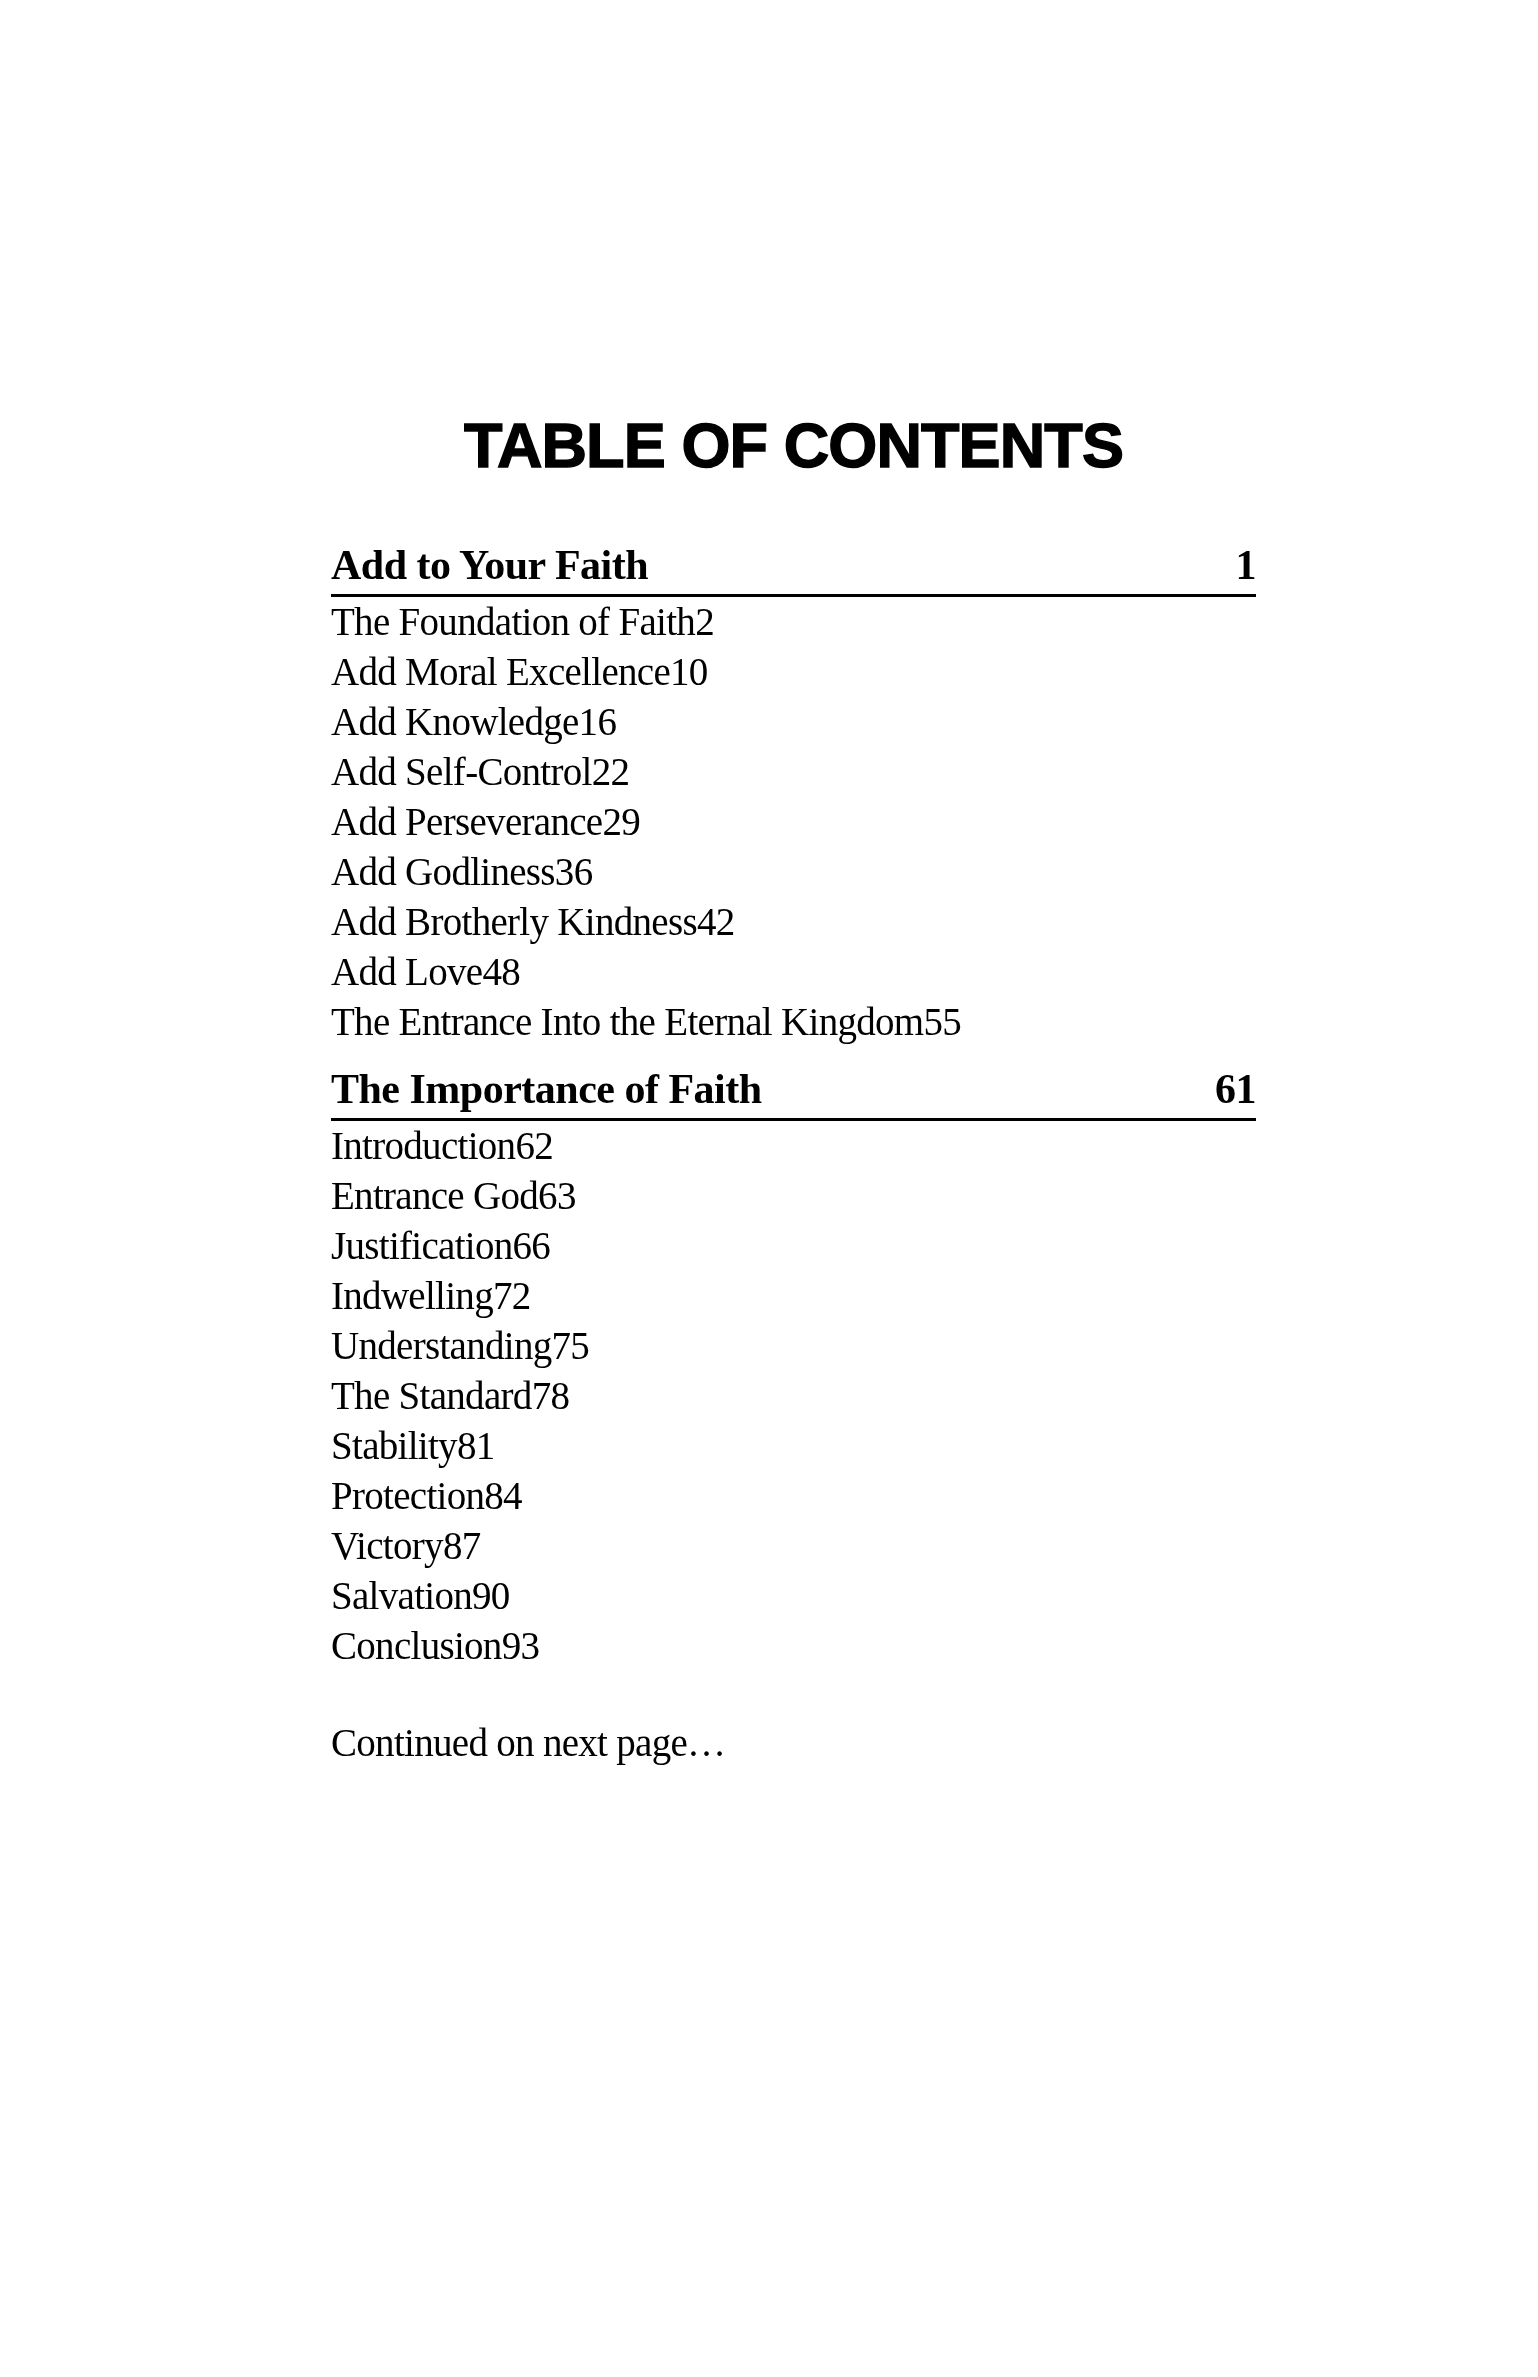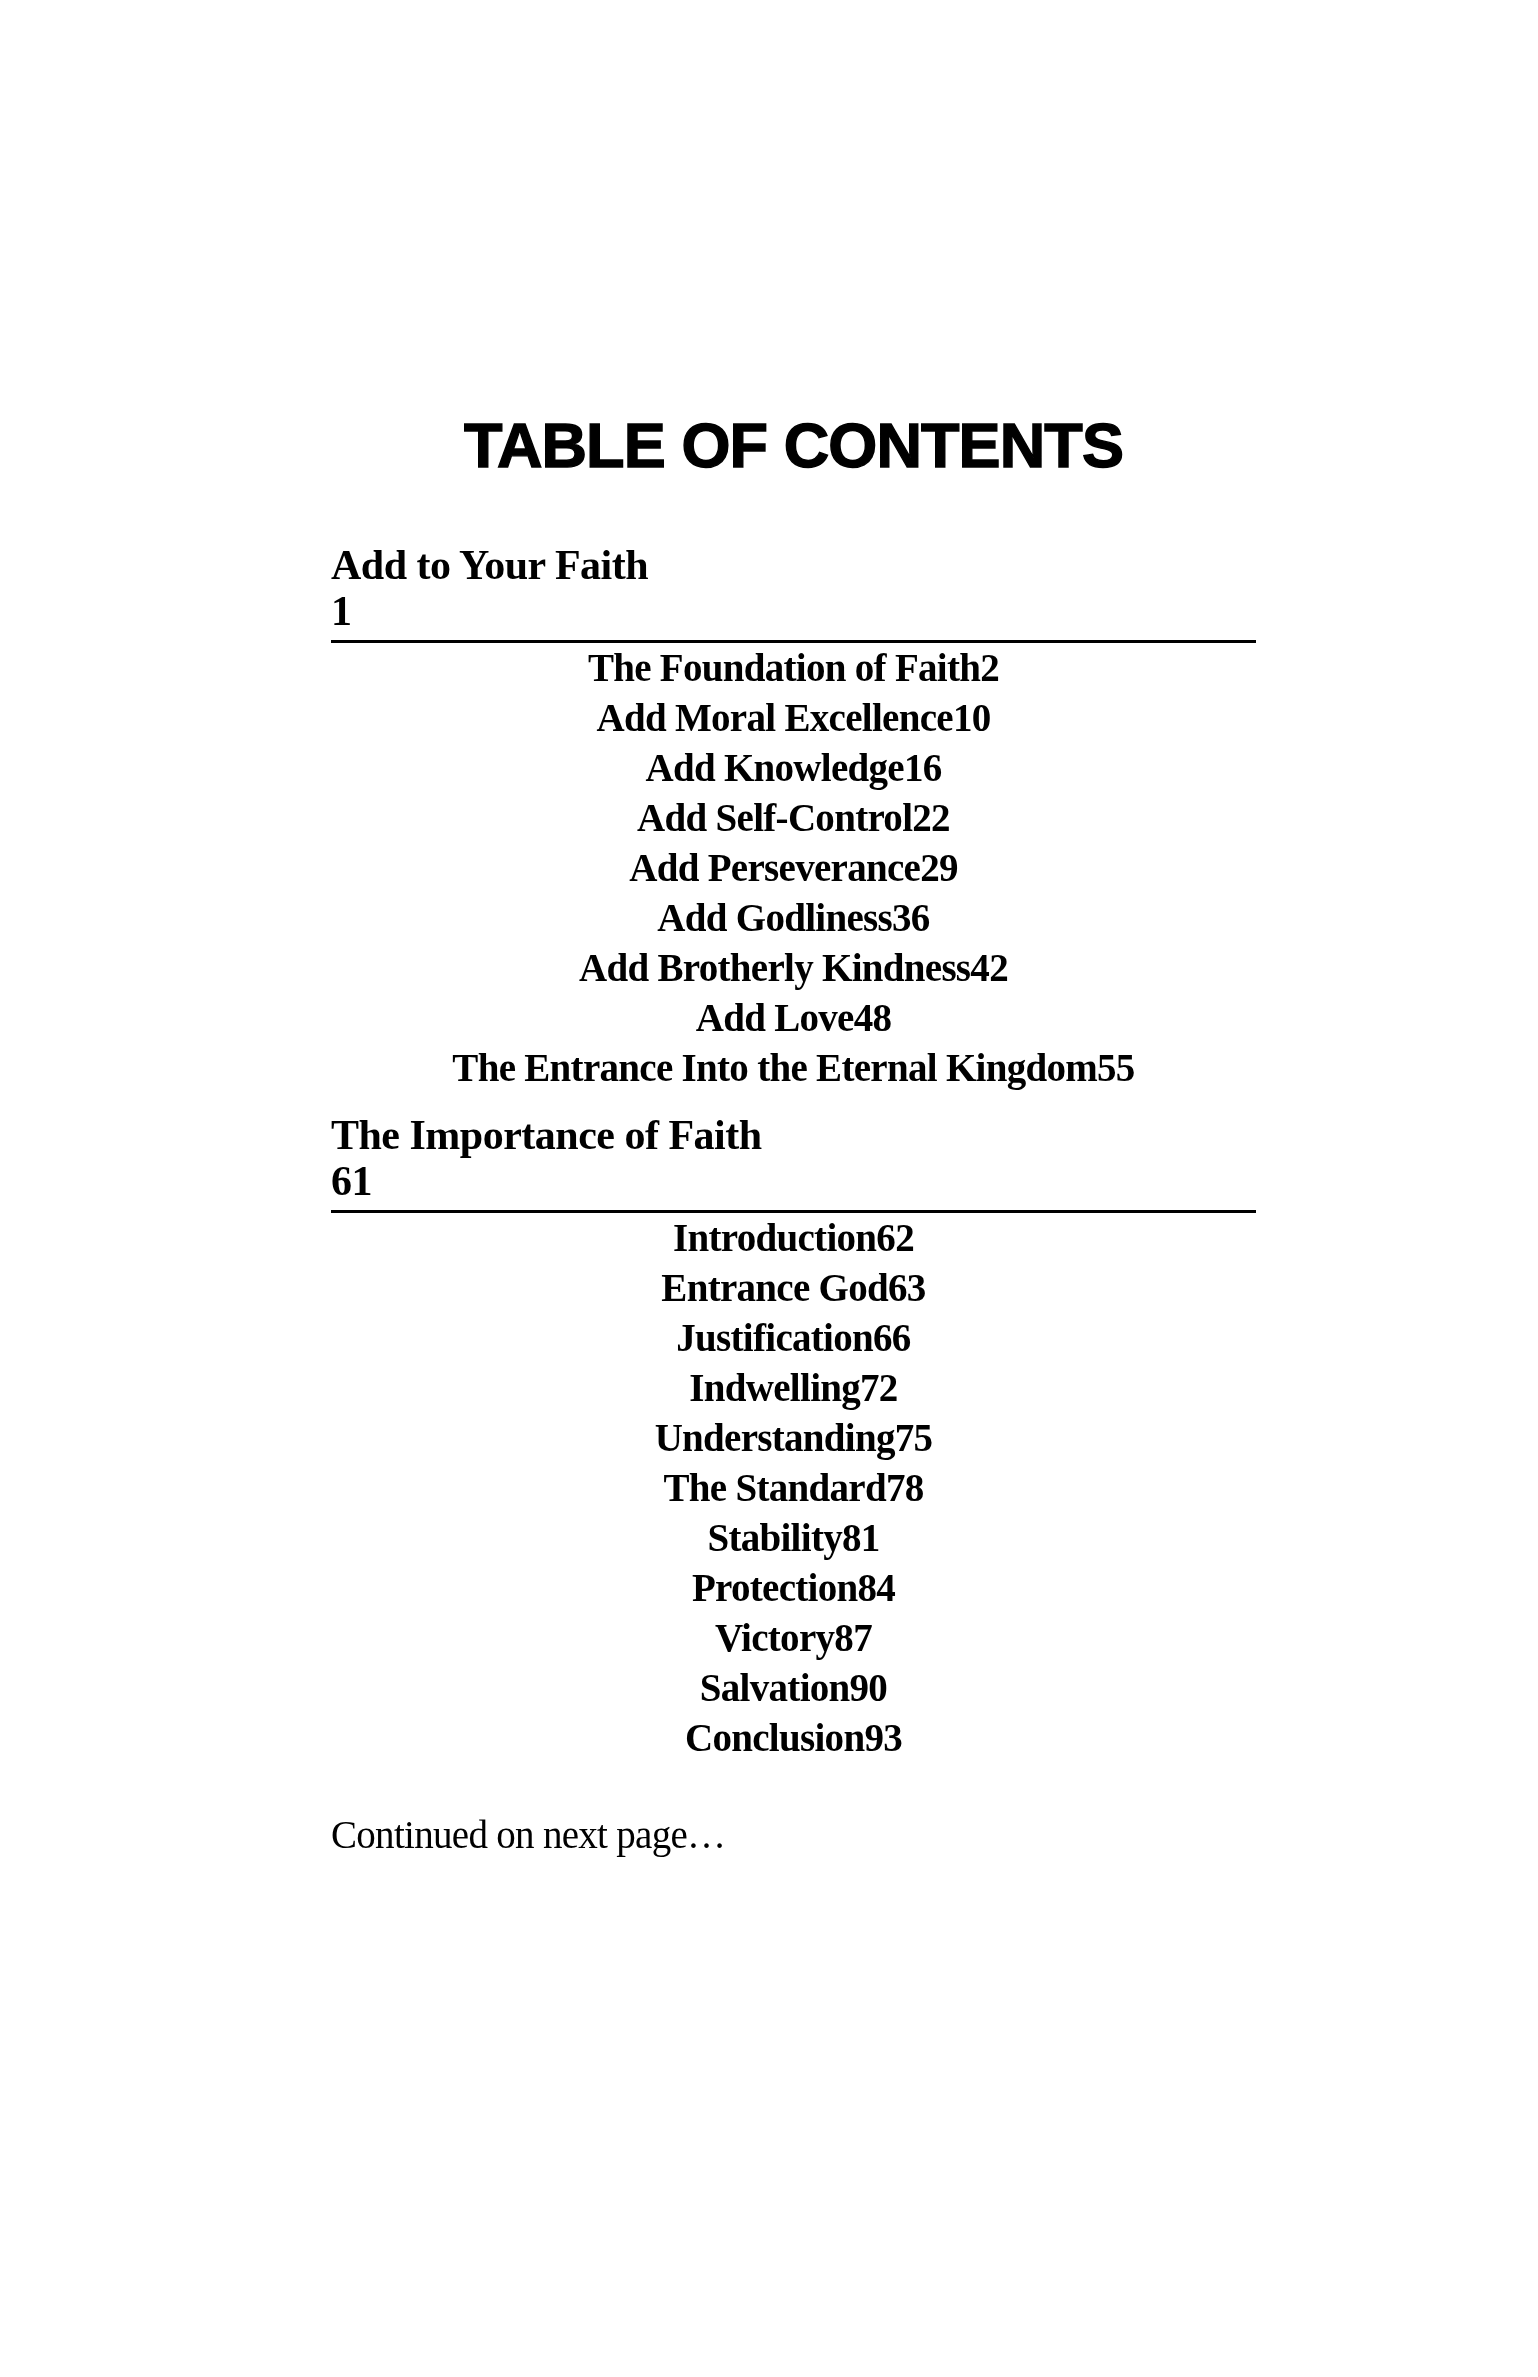--- a/index.html
+++ b/index.html
@@ -36,31 +36,29 @@
   .heading-row {
     display: flex;
     justify-content: space-between;
     align-items: baseline;
     font-weight: bold;
     font-size: 42px;
     line-height: 1.1;
     letter-spacing: -0.5px;
     border-bottom: 3.7px solid #000000;
     padding-bottom: 5.6px;
-    flex-direction: column;
   }
   .entries { margin-top: 0; }
   .entry-row {
     display: flex;
-    justify-content: center;
+    justify-content: flex-start;
     align-items: baseline;
     font-size: 39px;
     line-height: 50px;
     letter-spacing: -0.7px;
-    font-weight: bold;
   }
   .continued {
     margin: 47px 0 8px 0;
     font-size: 39px;
     line-height: 50px;
     letter-spacing: -0.7px;
   }
 </style>
 </head>
 <body>

